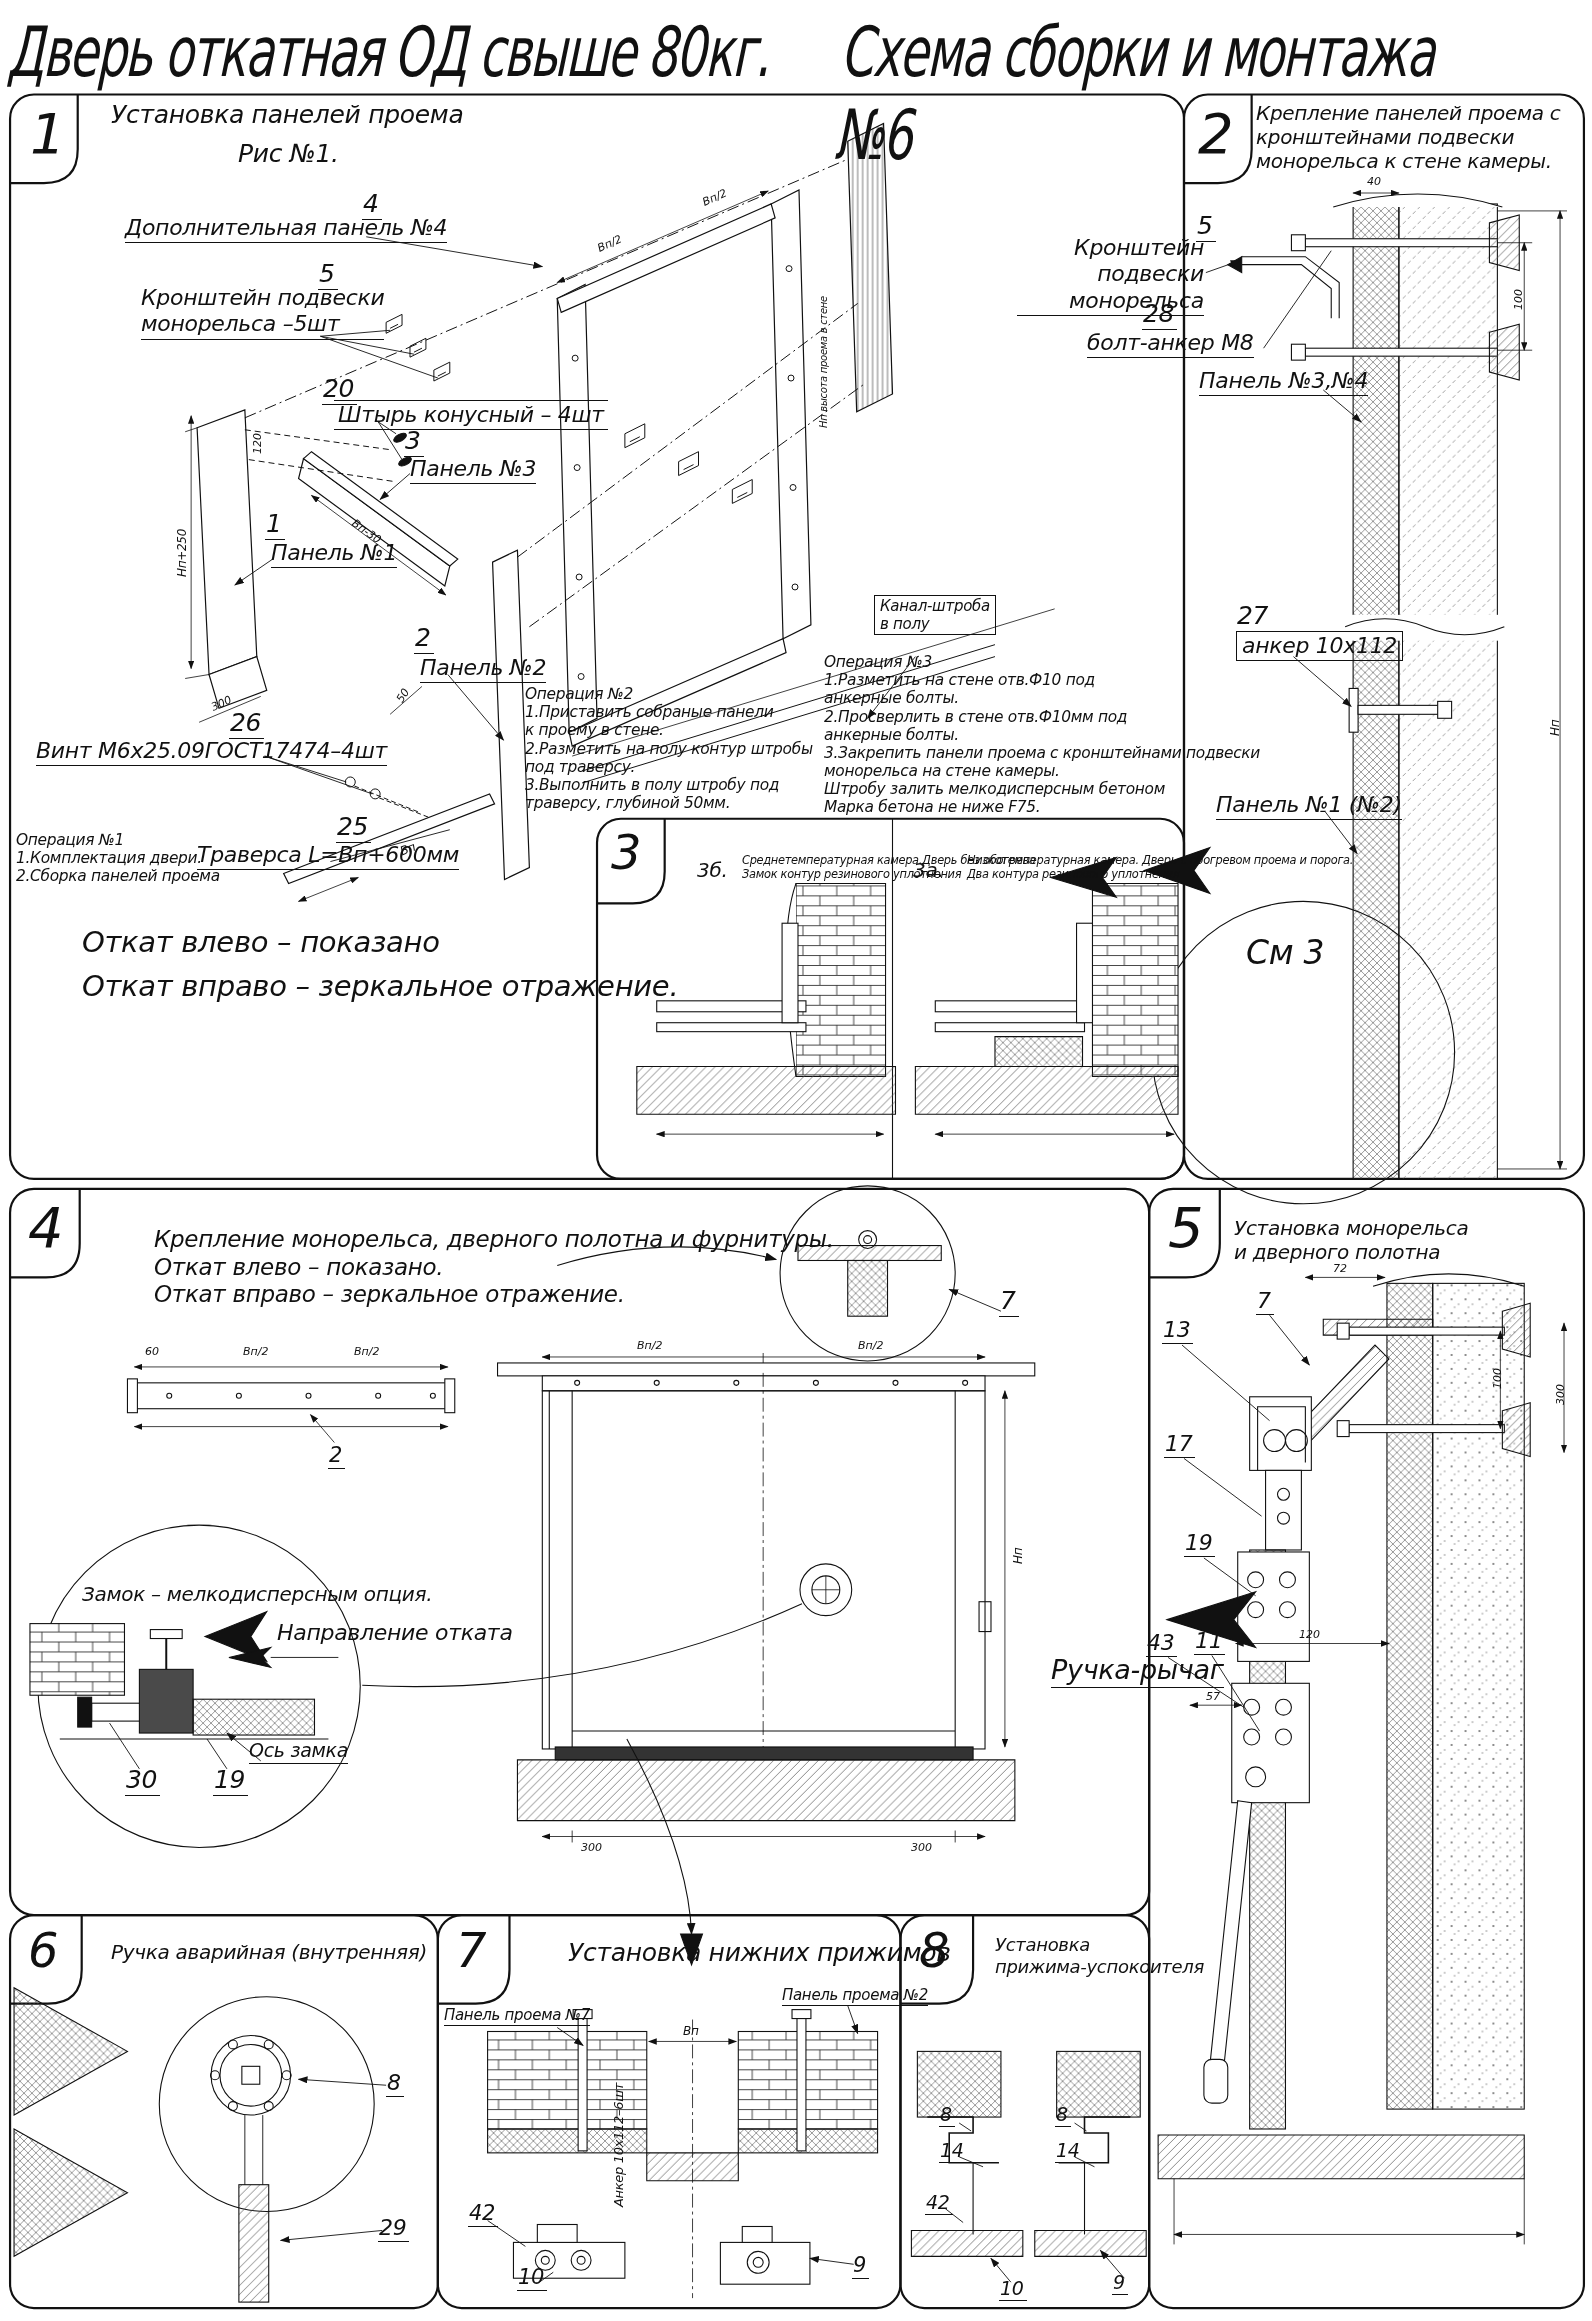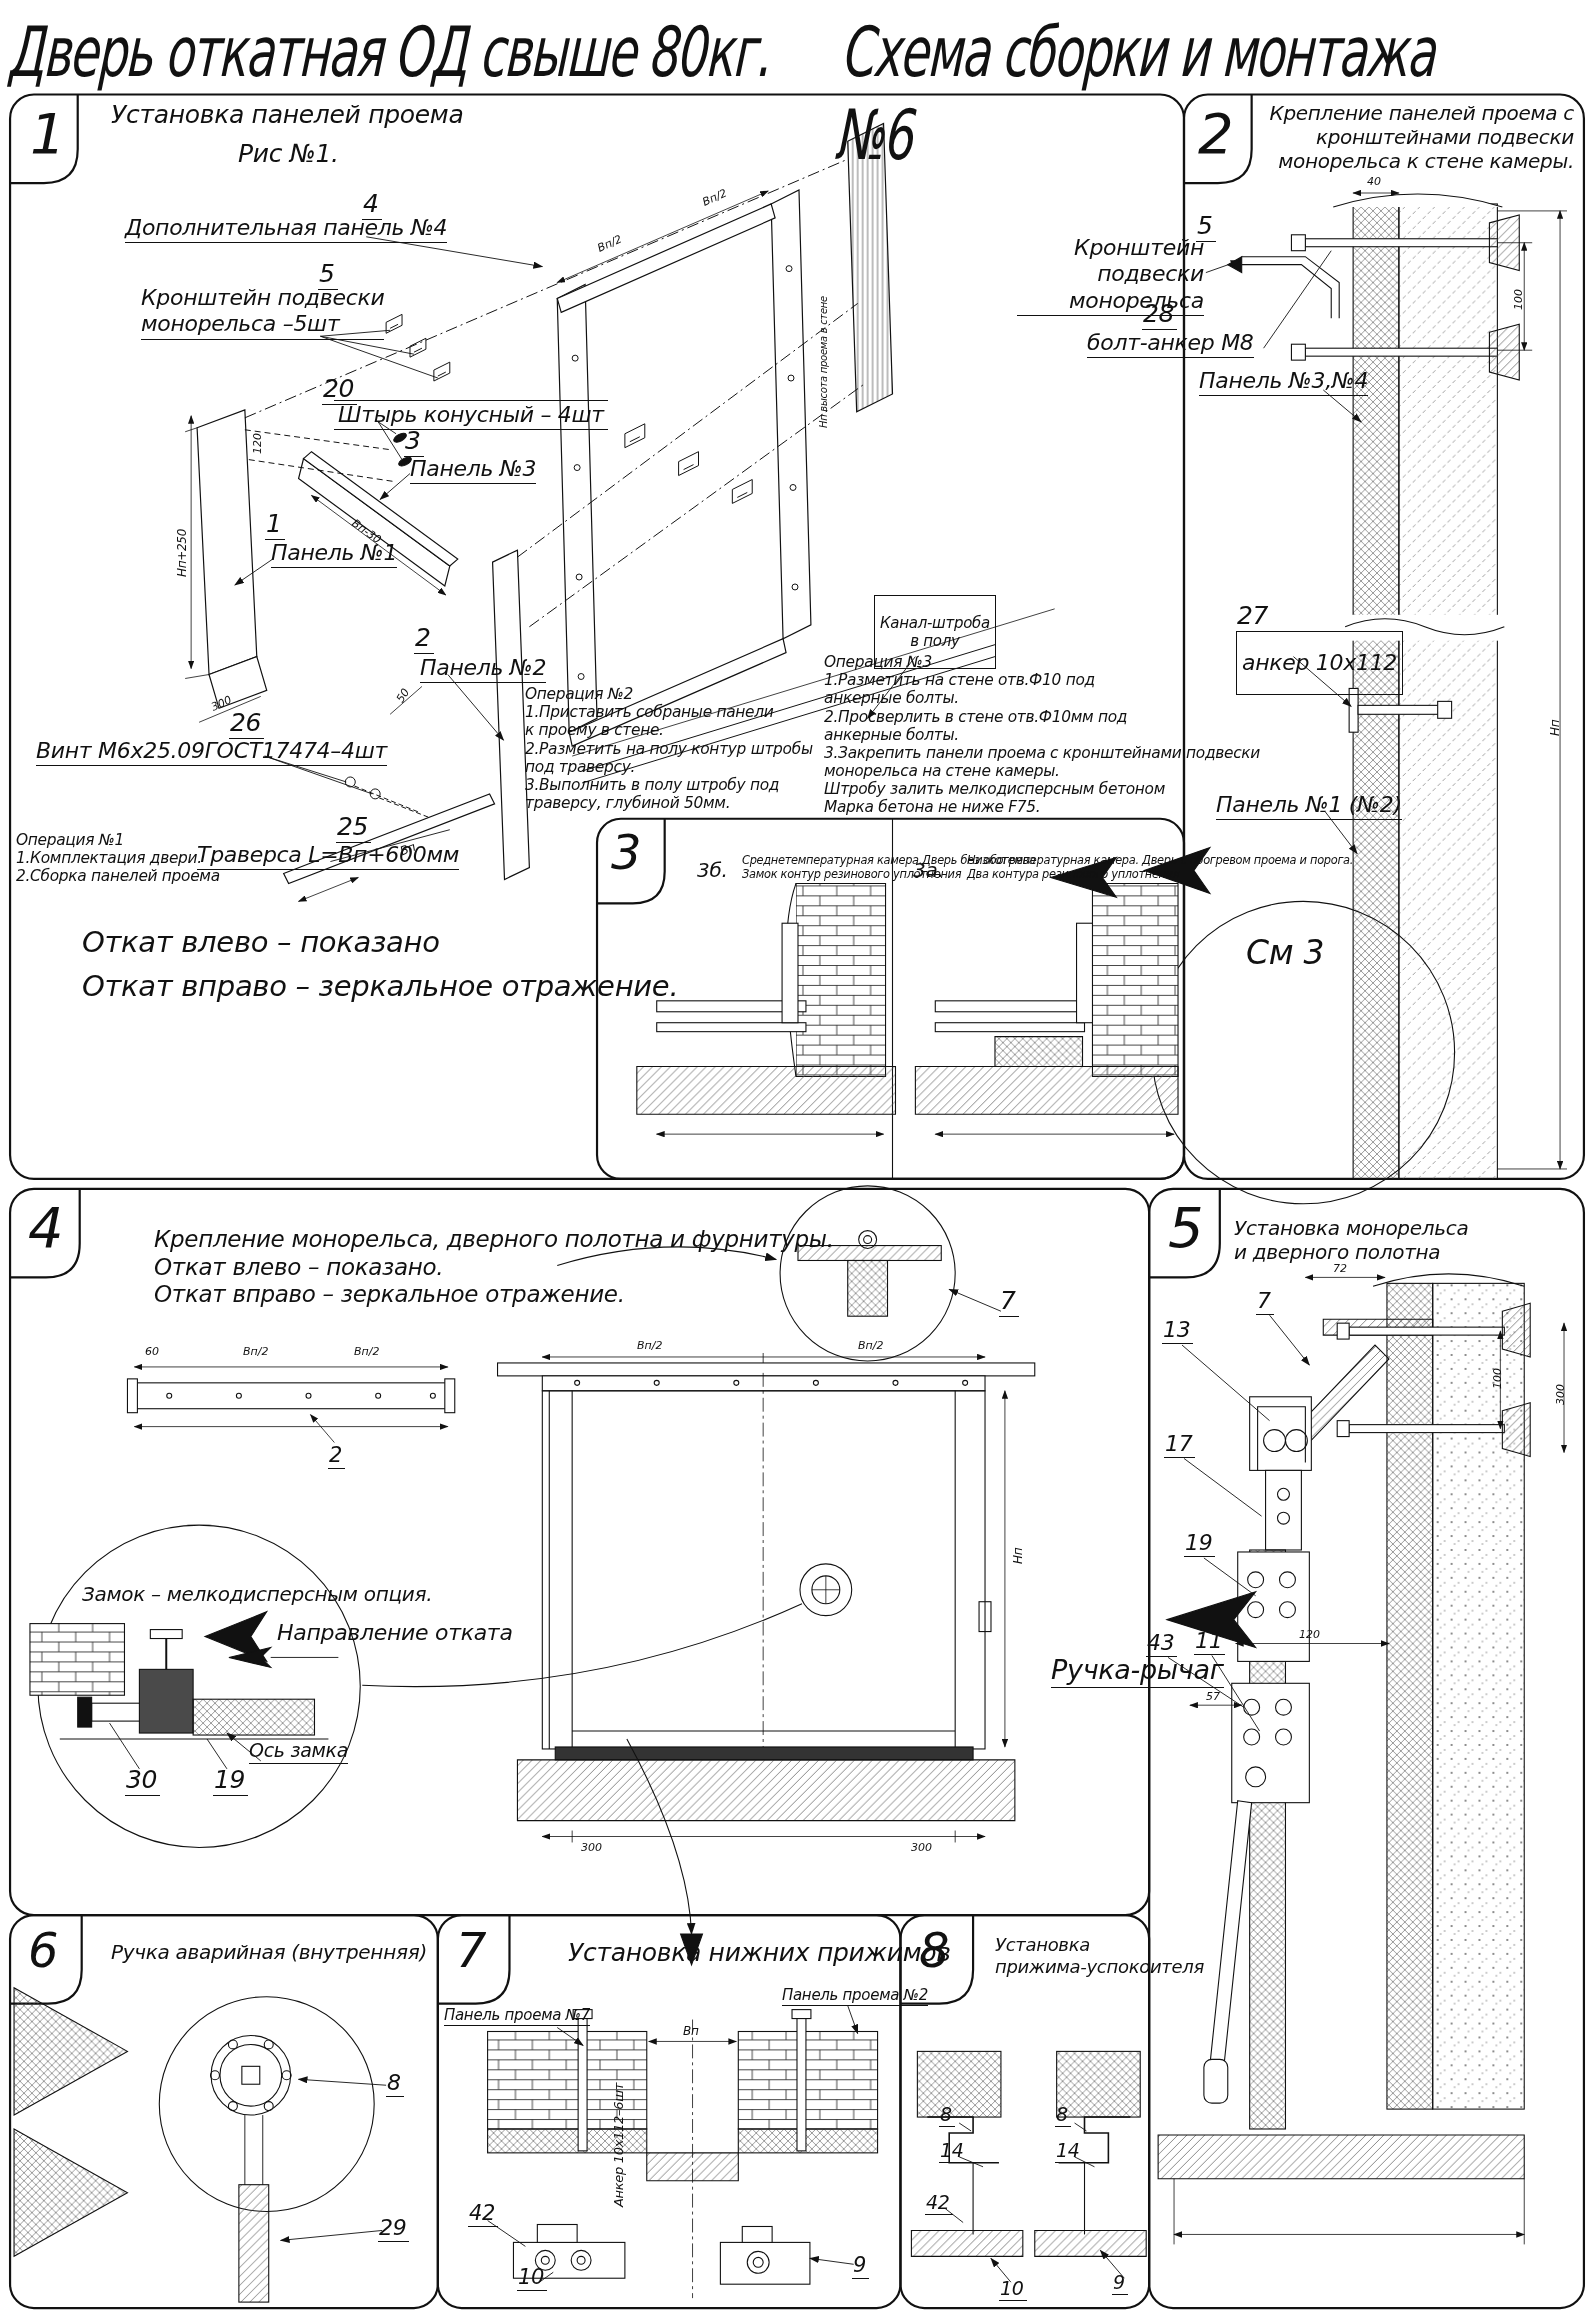--- a/index.html
+++ b/index.html
@@ -9,29 +9,29 @@
   .t{position:absolute;font-style:italic;color:#111;line-height:1.2;white-space:pre-line;letter-spacing:-0.3px;}
   .big{font-size:54px;transform:scale(0.88,1.28) skewX(-6deg);transform-origin:left top;letter-spacing:-2px;}
   .pnum{font-size:56px;}
   .pnum-s{font-size:48px;}
   .ptitle{font-size:25px;margin-left:11px;}
   .ptitle-s{font-size:20px;}
   .lb{font-size:22px;}
   .lb-s{font-size:15px;}
   .n{font-size:25px;border-bottom:1.7px solid #111;padding:0 3px 0 1px;}
   .u{border-bottom:1.7px solid #111;padding-bottom:1px;}
-  .bx{border:1.6px solid #111;padding:18px 5px;text-align:center;}
+  .bx{border:1.6px solid #111;padding:1px 5px;}
   .tb{border-top:1.6px solid #111;border-bottom:1.6px solid #111;padding:1px 4px;}
   .op{font-size:15.4px;line-height:1.18;}
   .note{font-size:29px;}
   .dim{font-size:11px;letter-spacing:0;}
   .dim-m{font-size:12px;}
   .tiny{font-size:10px;}
   .rot{transform:rotate(-90deg);transform-origin:left top;}
-  .ctr{text-align:right;}
+  .ctr{text-align:left;}
 </style>
 </head>
 <body>
 
 <div id="sheet">
 
 <svg width="1592" height="2321" viewBox="0 0 1600 2333">
 <defs>
   <pattern id="xh" width="8" height="8" patternUnits="userSpaceOnUse">
           <path d="M0,8 L8,0 M0,0 L8,8" stroke="#555" stroke-width="0.6"></path>

